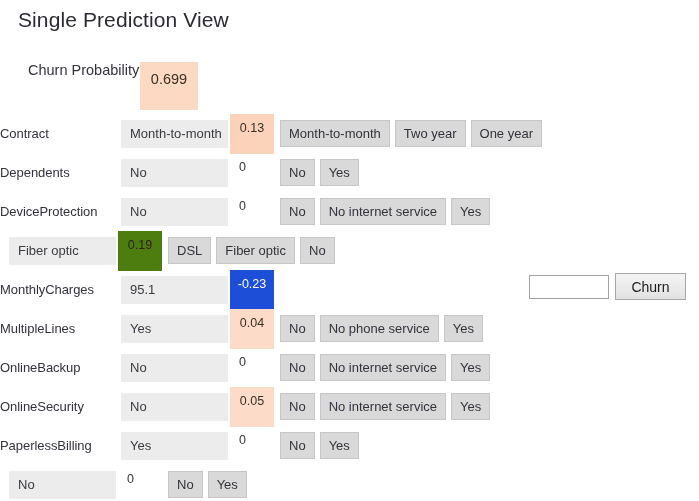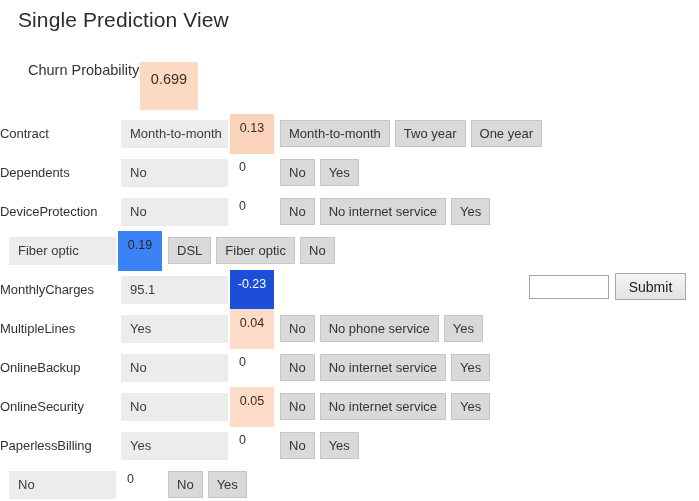--- a/index.html
+++ b/index.html
@@ -95,21 +95,21 @@
     width: 44px;
     height: 40px;
     line-height: 28px;
     text-align: center;
     font-size: 12.5px;
     color: #33333b;
     margin-left: 2px;
     box-sizing: border-box;
     white-space: nowrap;
   }
-  .feat-shap.pos-strong { background: #3b82f6; color: #2c2319; }
+  .feat-shap.pos-strong { background: #4d7c0f; color: #2c2319; }
   .feat-shap.pos-mid    { background: #fbd3bb; color: #3a2d22; }
   .feat-shap.pos-light  { background: #fcdcc8; color: #3a2d22; }
   .feat-shap.neg        { background: #1d4ed8; color: #ffffff; }
   .feat-shap.zero       { background: transparent; text-align: left; padding-left: 9px; }
 
   .feat-options {
     display: flex;
     align-items: center;
     margin-left: 6px;
     gap: 5px;
@@ -218,21 +218,21 @@
         <button class="opt-btn">DSL</button>
         <button class="opt-btn">Fiber optic</button>
         <button class="opt-btn">No</button>
       </div>
     </div>
     <div class="feat-row">
       <div class="feat-label">MonthlyCharges</div>
       <div class="feat-current">95.1</div>
       <div class="feat-shap neg">-0.23</div>
       <input type="text" class="charges-input" placeholder="" style="">
-      <button class="submit-btn">Submit</button>
+      <button class="submit-btn">Churn</button>
     </div>
     <div class="feat-row">
       <div class="feat-label">MultipleLines</div>
       <div class="feat-current">Yes</div>
       <div class="feat-shap pos-light">0.04</div>
       <div class="feat-options">
         <button class="opt-btn">No</button>
         <button class="opt-btn">No phone service</button>
         <button class="opt-btn">Yes</button>
       </div>

